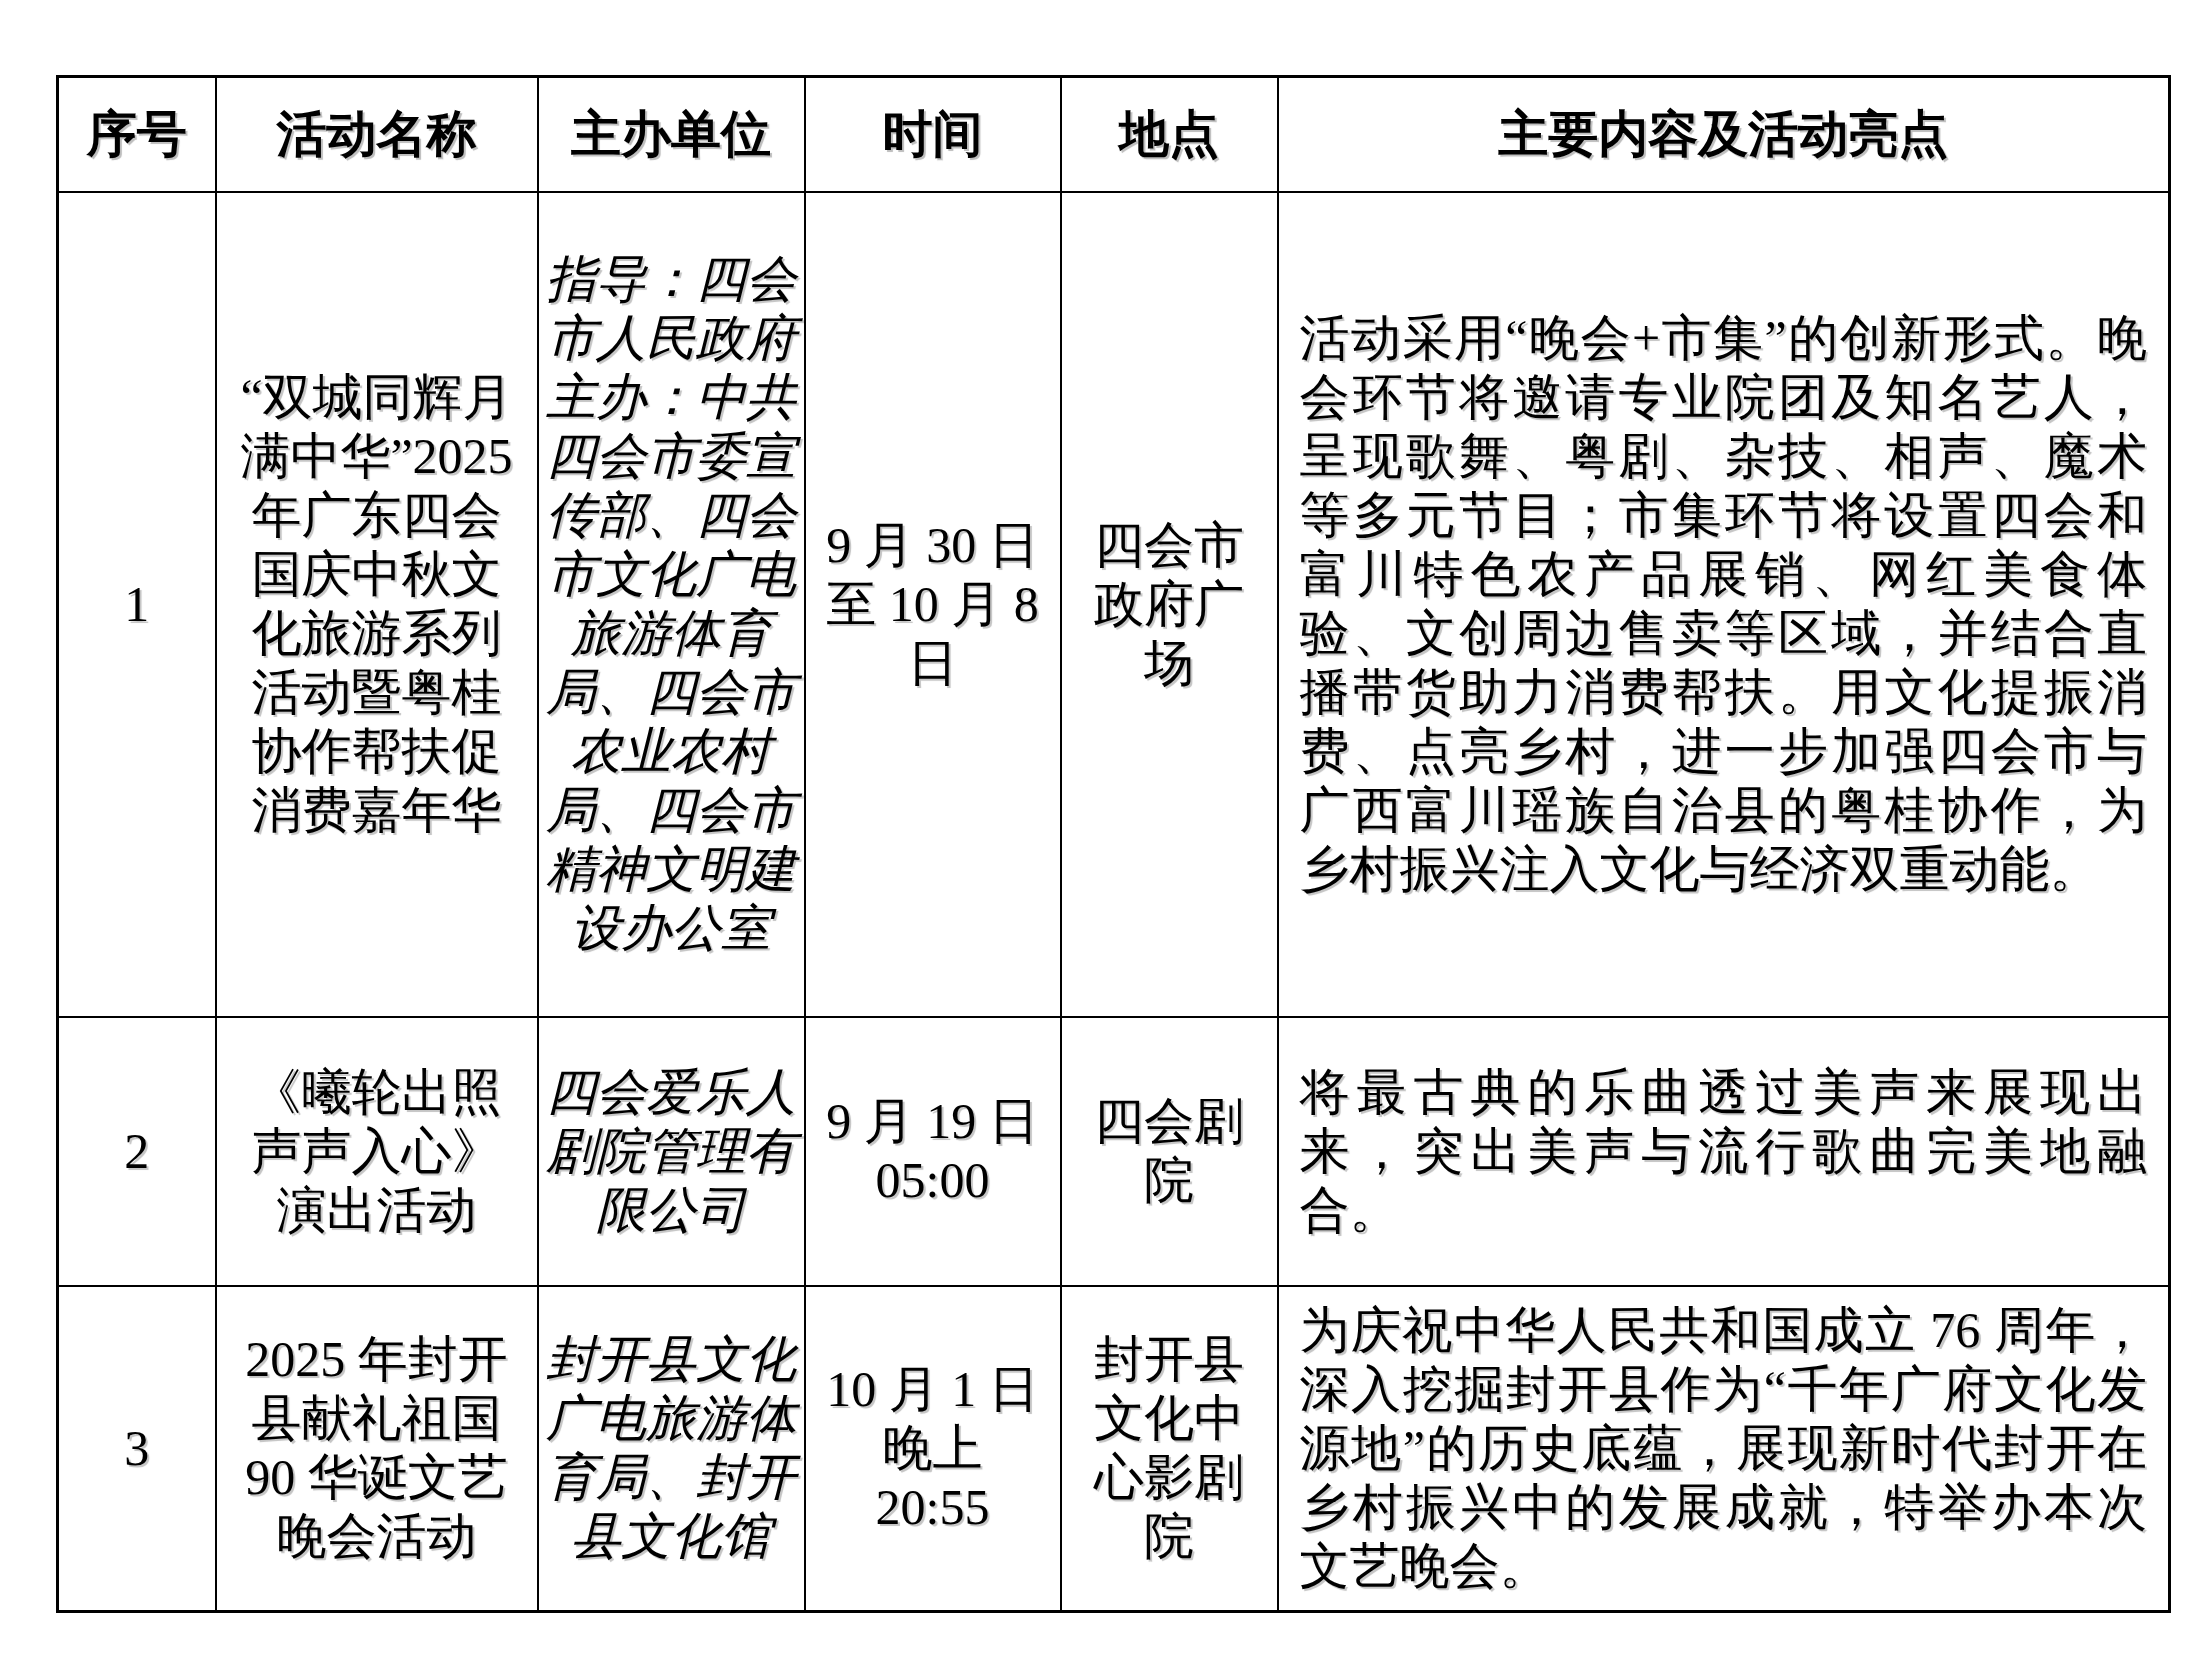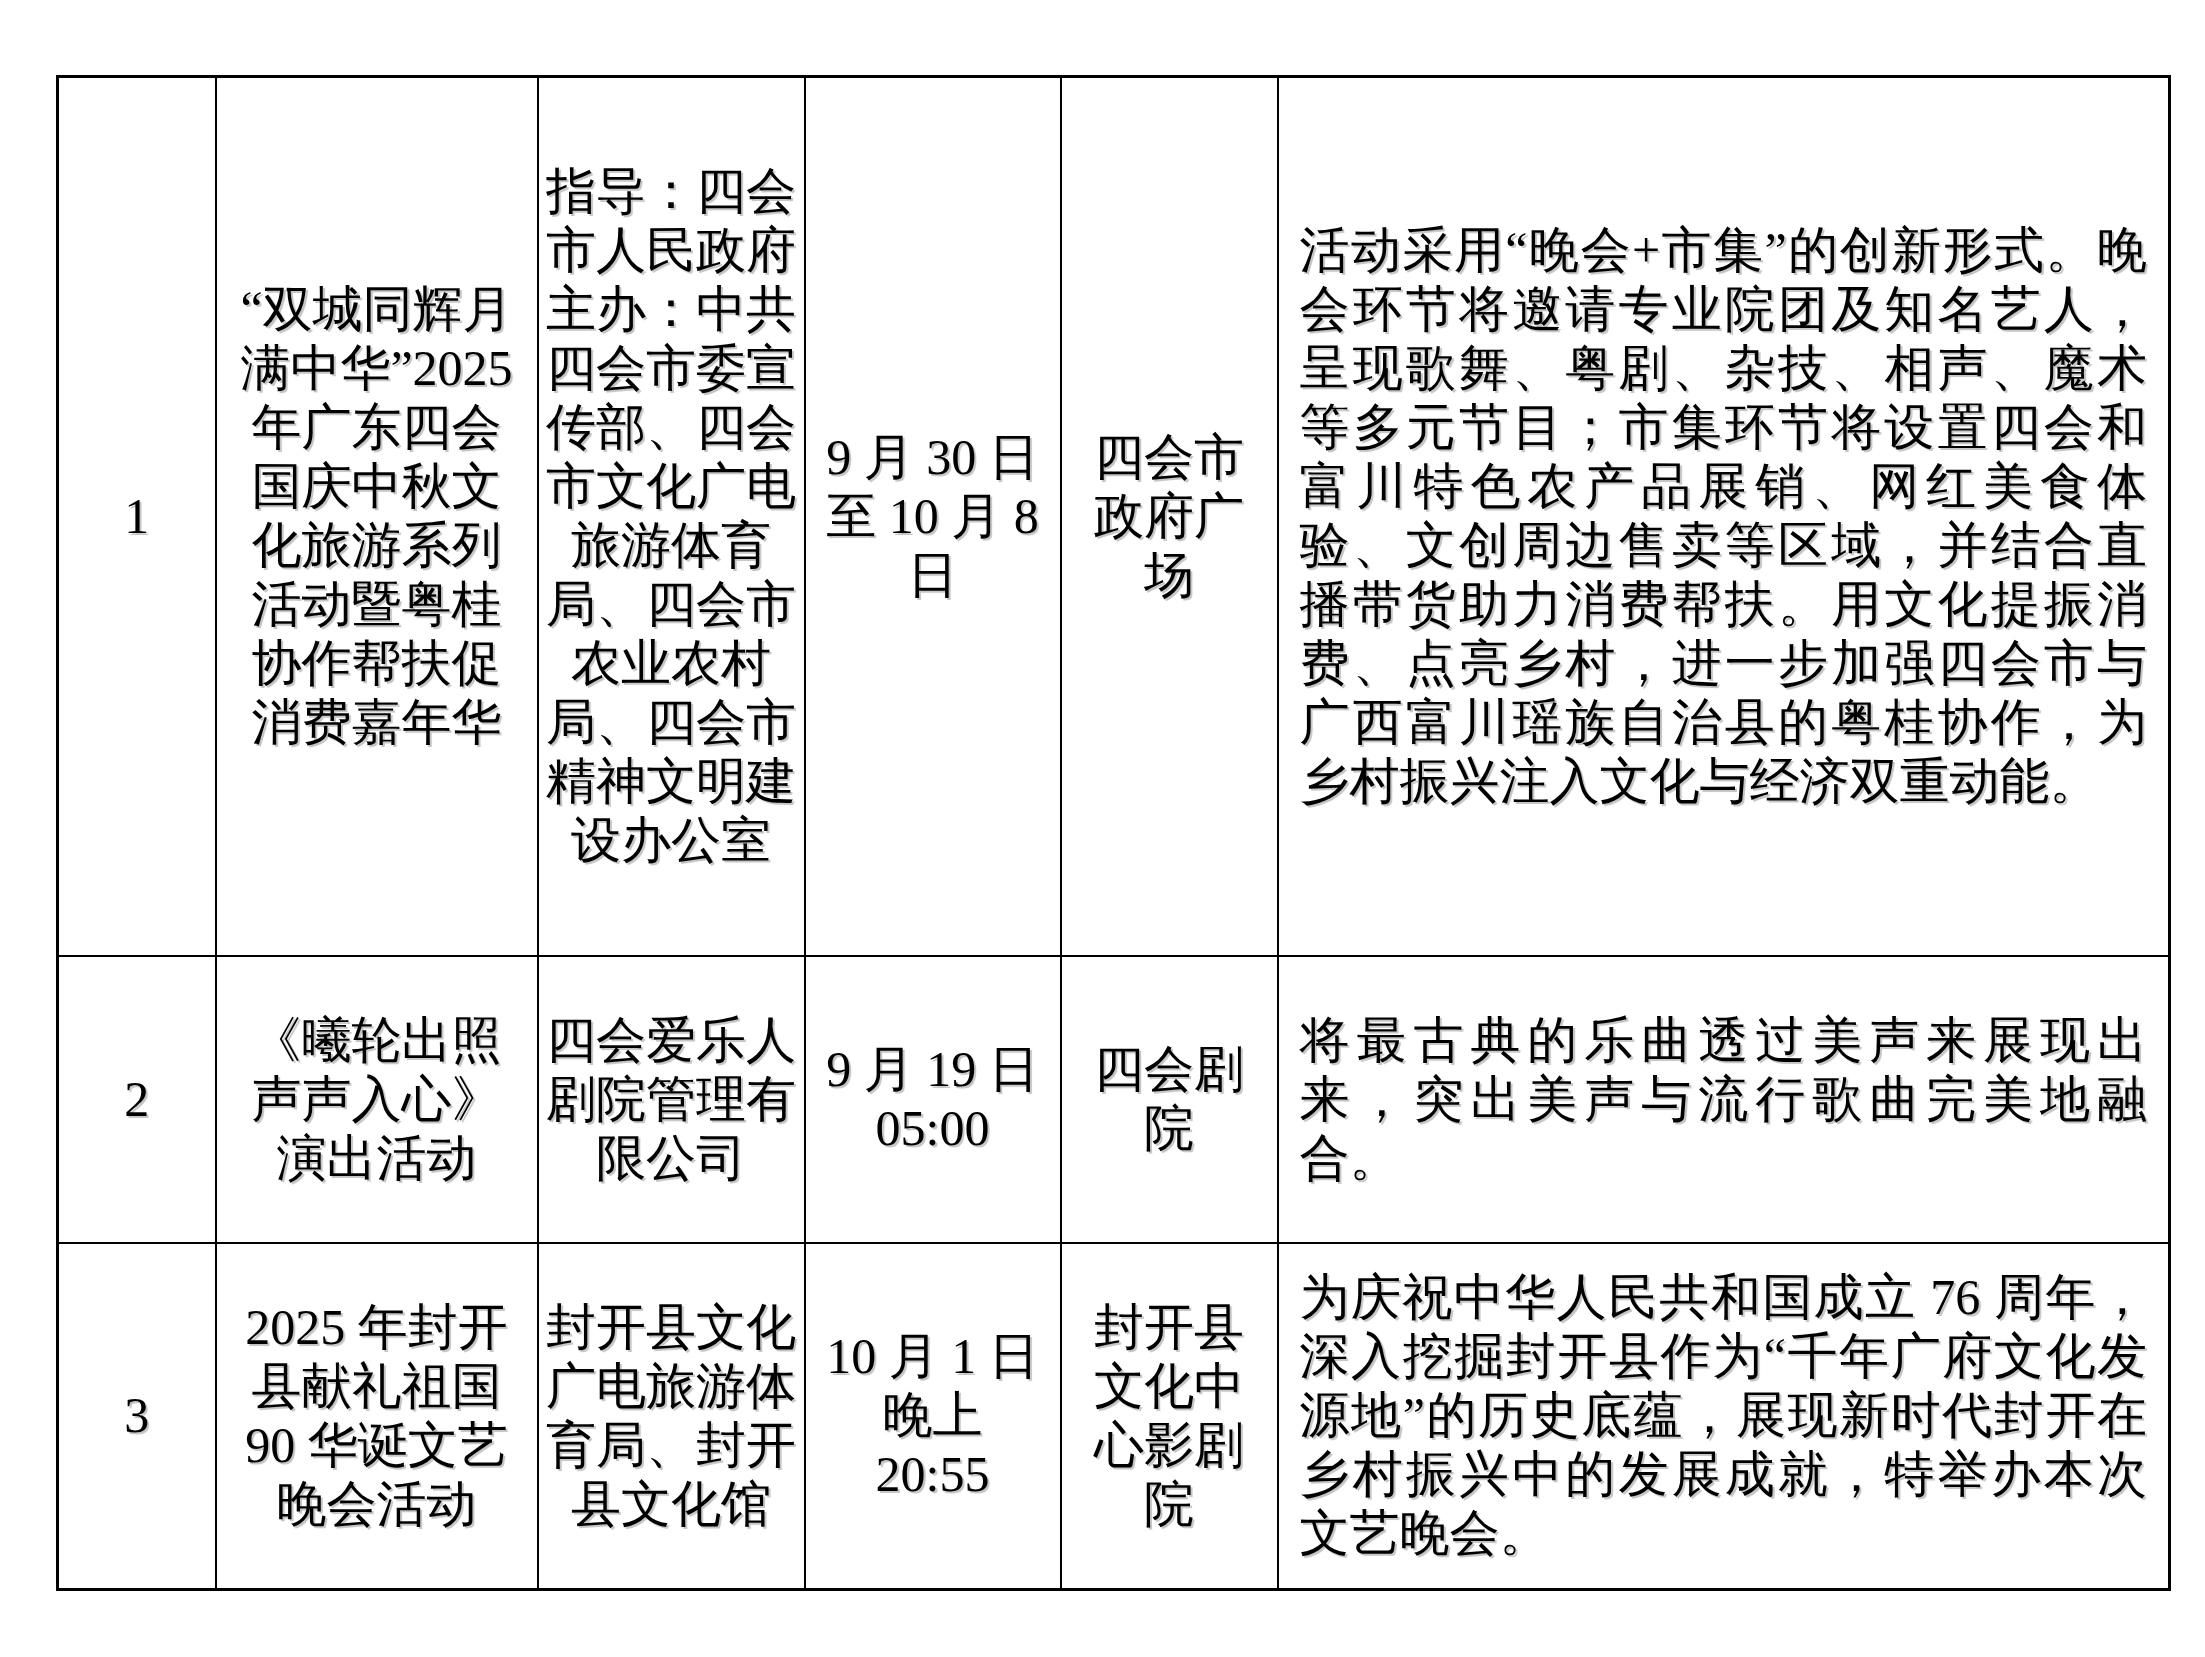--- a/index.html
+++ b/index.html
@@ -56,36 +56,44 @@
   td.c-content{
     text-align: justify;
     text-justify: inter-character;
     padding: 14px 21px;
     margin-left: 30px;
   }
   tr.r-head { height: 115px; }
   tr.r-1    { height: 825px; }
   tr.r-2    { height: 269px; }
   tr.r-3    { height: 308px; }
-  .org-block { margin: 0; }
+  .org-block { margin: 0; font-style: italic; }
 </style>
 </head>
 <body>
 
 <div class="page">
   <table class="events">
     <colgroup>
       <col style="width:158px">
       <col style="width:322px">
       <col style="width:267px">
       <col style="width:256px">
       <col style="width:217px">
       <col style="width:892px">
     </colgroup>
     <tbody>
+        <tr class="r-head">
+      <th class="hdr">序号</th>
+      <th class="hdr">活动名称</th>
+      <th class="hdr">主办单位</th>
+      <th class="hdr">时间</th>
+      <th class="hdr">地点</th>
+      <th class="hdr">主要内容及活动亮点</th>
+    </tr>
 
     <tr class="r-1" style="color: rgb(255, 0, 0);">
       <td class="c-no">1</td>
       <td class="c-name">“双城同辉月满中华”2025 年广东四会国庆中秋文化旅游系列活动暨粤桂协作帮扶促消费嘉年华</td>
       <td class="c-org">
         <div class="org-block">指导：四会市人民政府</div>
         <div class="org-block">主办：中共四会市委宣传部、四会市文化广电旅游体育局、四会市农业农村局、四会市精神文明建设办公室</div>
       </td>
       <td class="c-time">9 月 30 日至 10 月 8 日</td>
       <td class="c-place">四会市政府广场</td>

